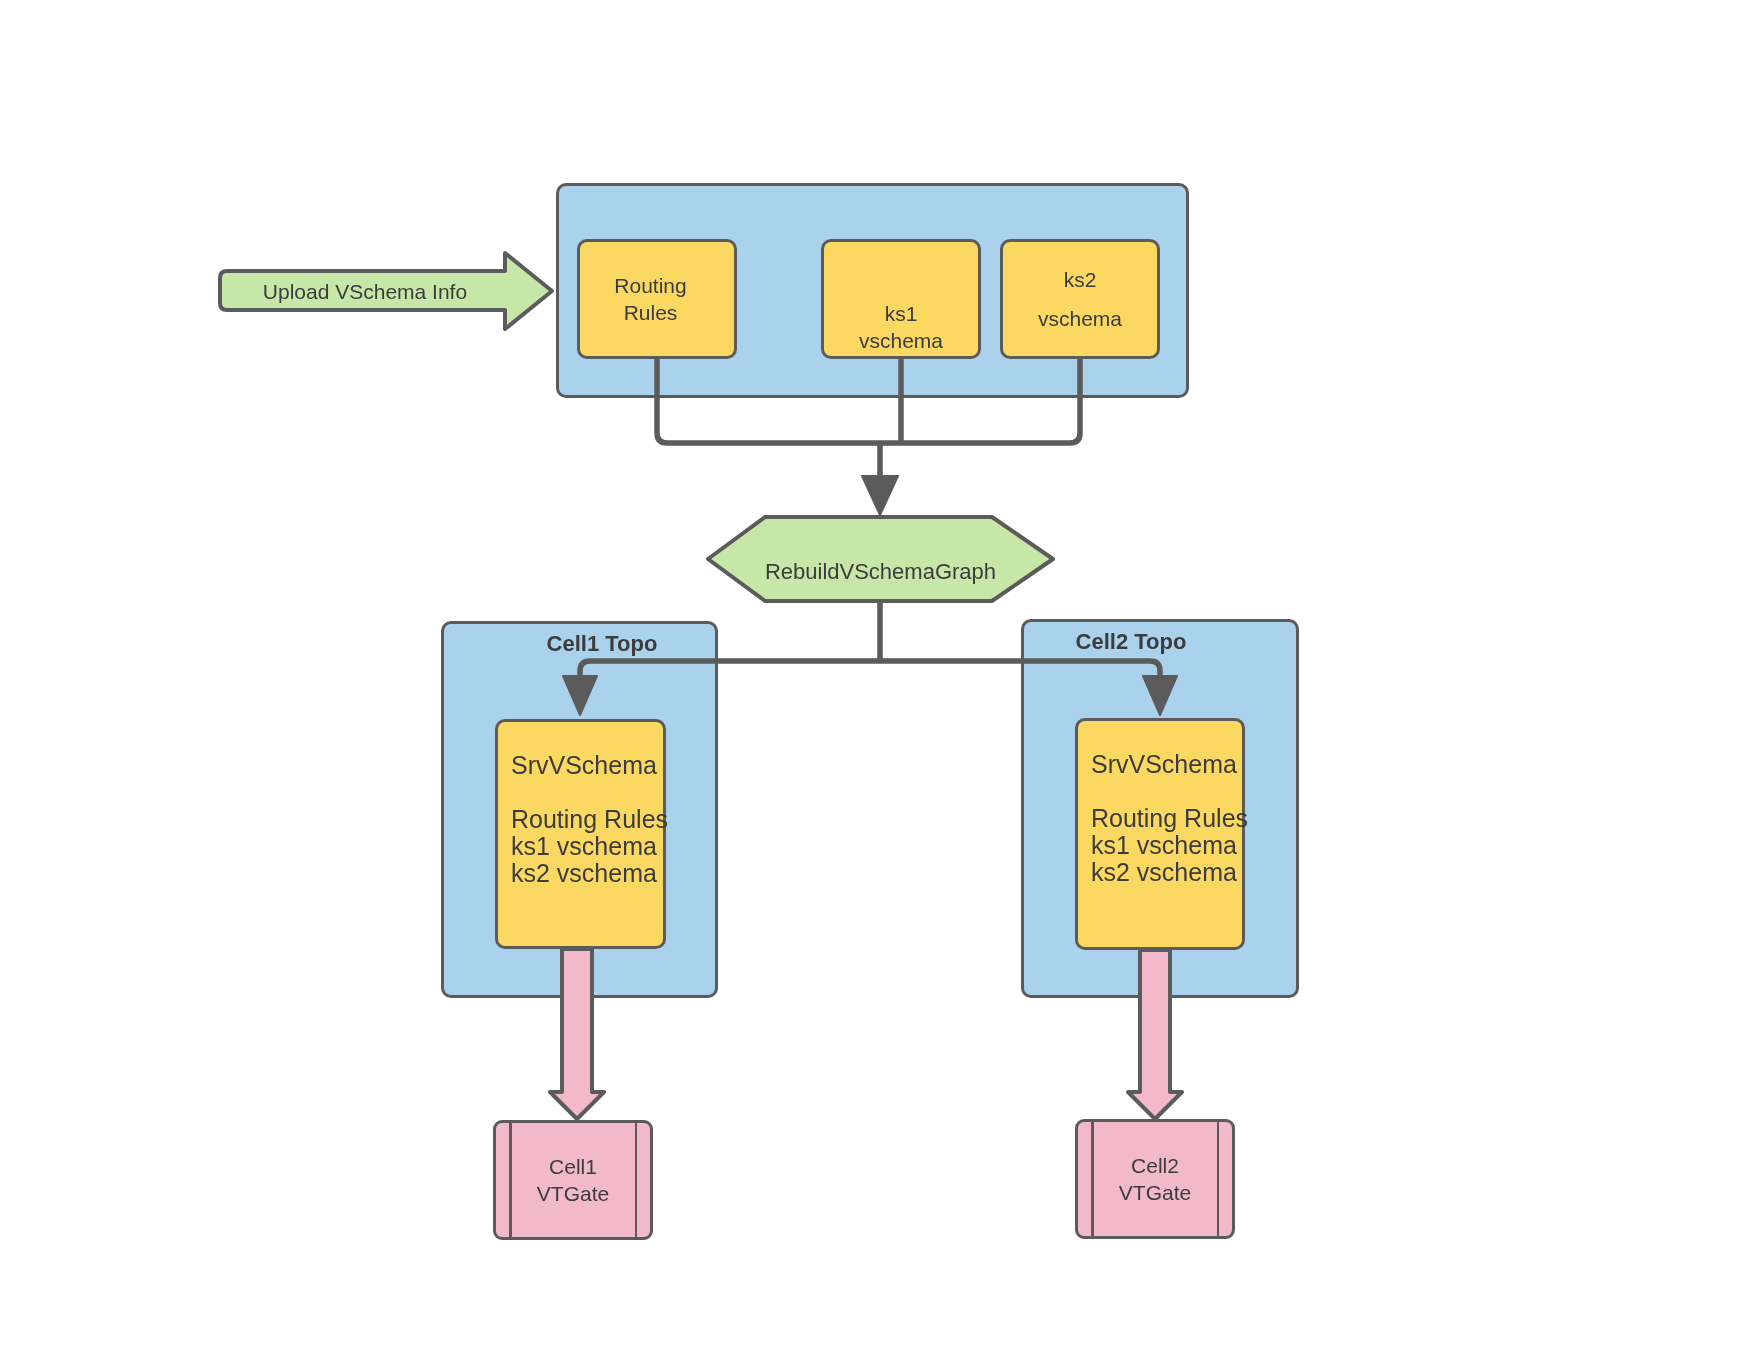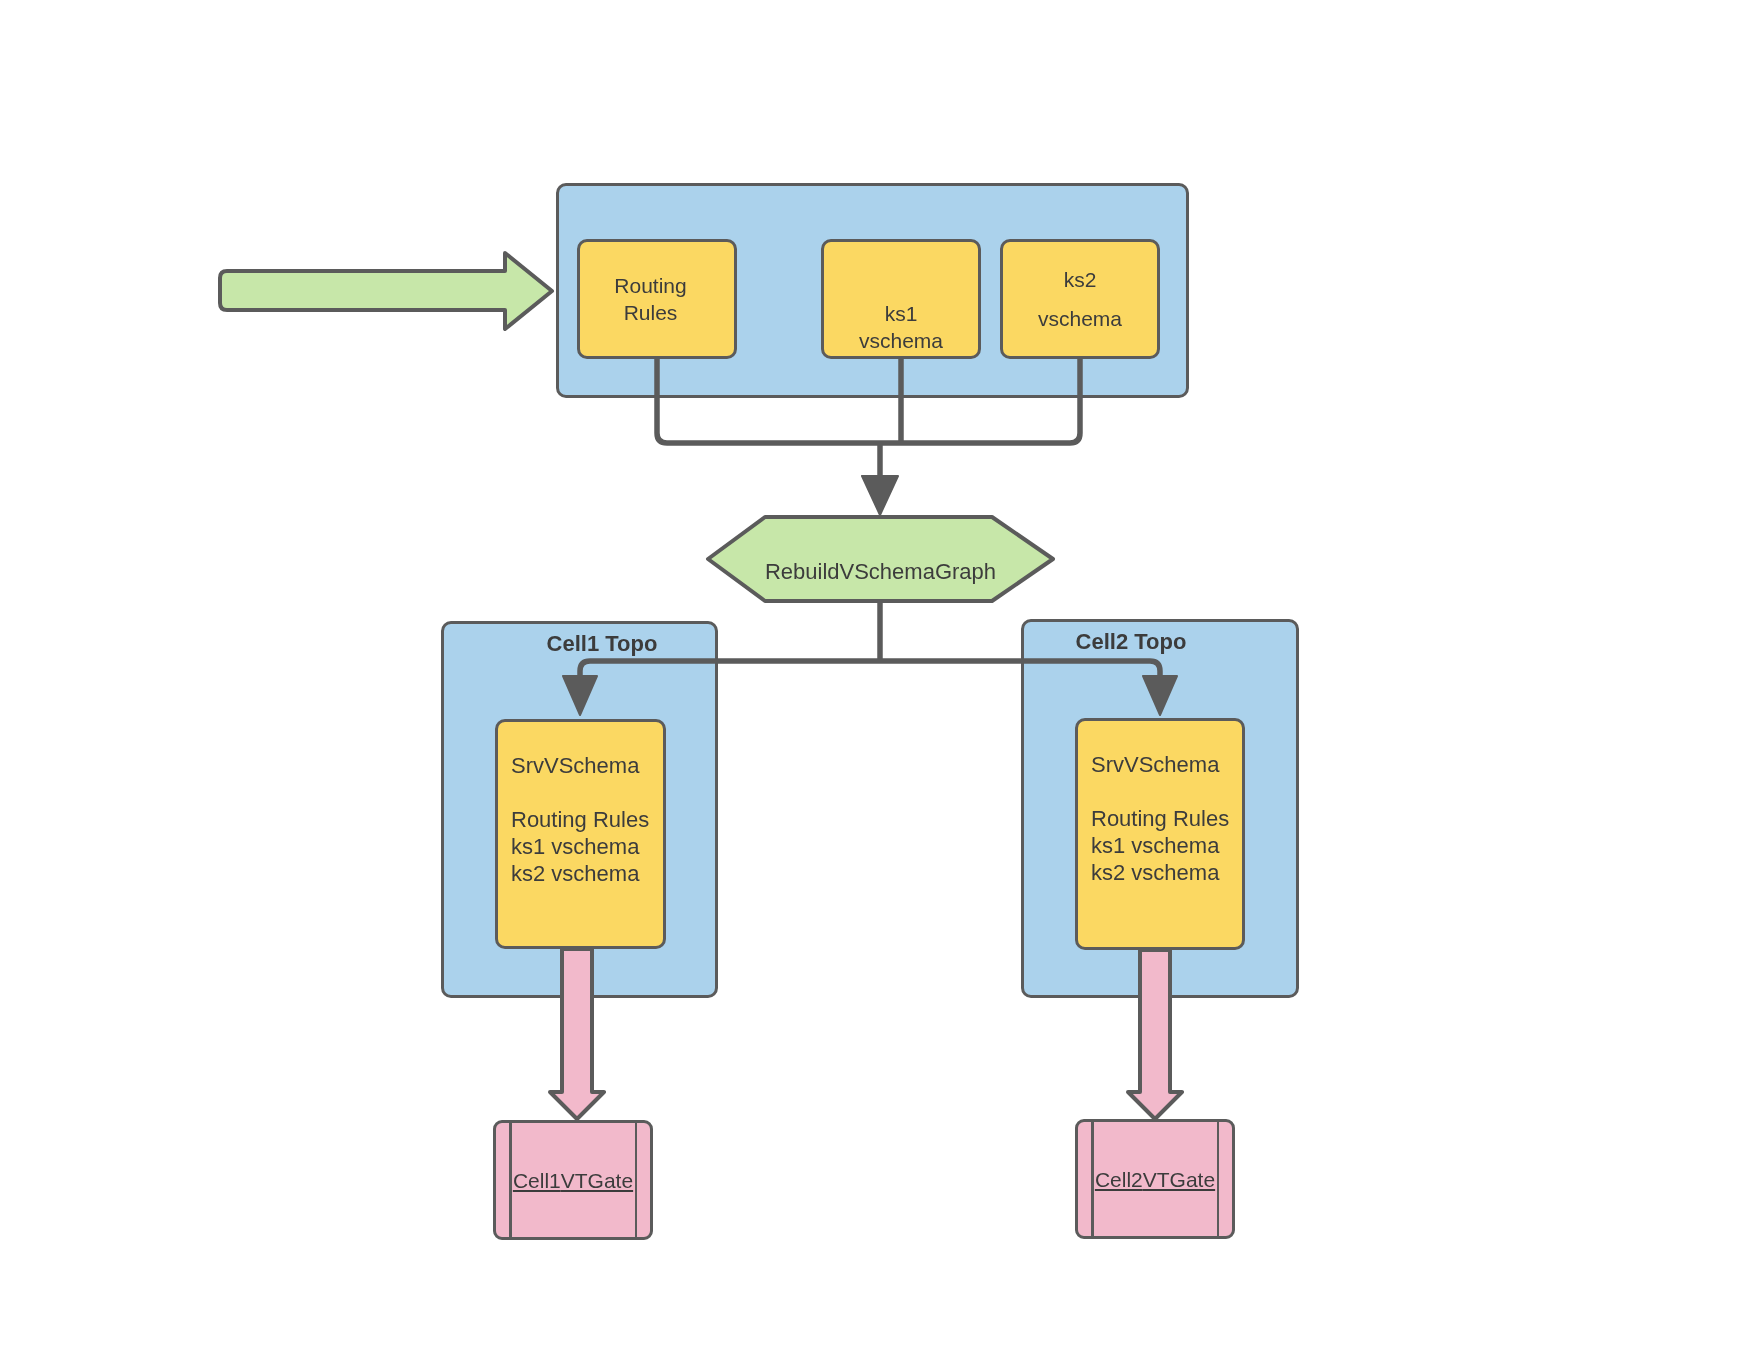--- a/index.html
+++ b/index.html
@@ -40,33 +40,32 @@
     text-align:center;font-size:22px;font-weight:bold;line-height:26px;
   }
   .node-label{flex-direction:column;}
 
   .srv-box{
     position:absolute;z-index:3;
     background:var(--yellow-fill);
     border:3px solid var(--line-stroke);
     border-radius:10px;
     padding:30px 10px 0 13px;
-    font-size:22px;text-align:left;
+    font-size:25px;text-align:left;
   }
   .tline{height:27px;line-height:27px;white-space:nowrap;}
 
   .vtgate{
     position:absolute;z-index:5;
     background:var(--pink-fill);
     border:3px solid var(--line-stroke);
     border-radius:9px;
     display:flex;align-items:center;justify-content:center;
     text-align:center;font-size:21px;line-height:27px;
-    flex-direction:row;
-    text-decoration:underline;
+    flex-direction:column;
   }
   .vtgate .vline{
     position:absolute;top:0;bottom:0;width:2.5px;
     background:var(--line-stroke);
   }
   .vtgate .vline.left{left:13px;}
   .vtgate .vline.right{right:13px;}
 </style>
 </head>
 <body>
@@ -90,20 +89,21 @@
     <polygon class="arrowhead" points="1143,676 1177,676 1160,715"></polygon>
 
     <path class="shape-green" d="M505,253 L552,291 L505,329 L505,310 L227,310 Q220,310 220,303 L220,278 Q220,271 227,271 L505,271 Z"></path>
 
     <polygon class="shape-green" points="708,559 765,517 992,517 1053,559 992,601 765,601"></polygon>
 
     <path class="shape-pink" d="M562,949 L562,1092 L550,1092 L577,1119 L604,1092 L592,1092 L592,949 Z"></path>
     <path class="shape-pink" d="M1140,950 L1140,1092 L1128,1092 L1155,1119 L1182,1092 L1170,1092 L1170,950 Z"></path>
   </svg>
 
+  <div class="label" style="left:220px;top:271px;width:290px;height:40px;">Upload VSchema Info</div>
 
 
   <div class="box-yellow" style="left:577px;top:239px;width:160px;height:120px;"></div>
   <div class="label node-label" style="left:577px;top:239px;width:147px;height:120px;">
     <span>Routing</span>
     <span>Rules</span>
   </div>
 
   <div class="box-yellow" style="left:821px;top:239px;width:160px;height:120px;"></div>
   <div class="label node-label" style="left:821px;top:239px;width:160px;height:120px;margin-top:28px;">

